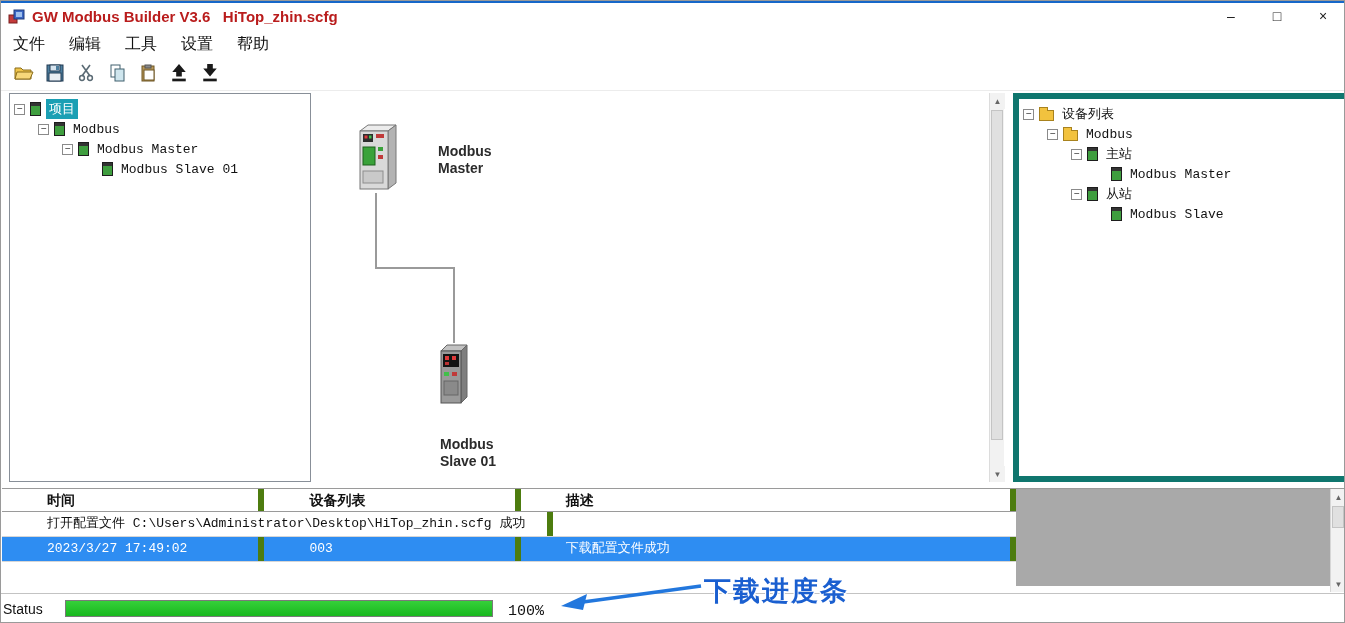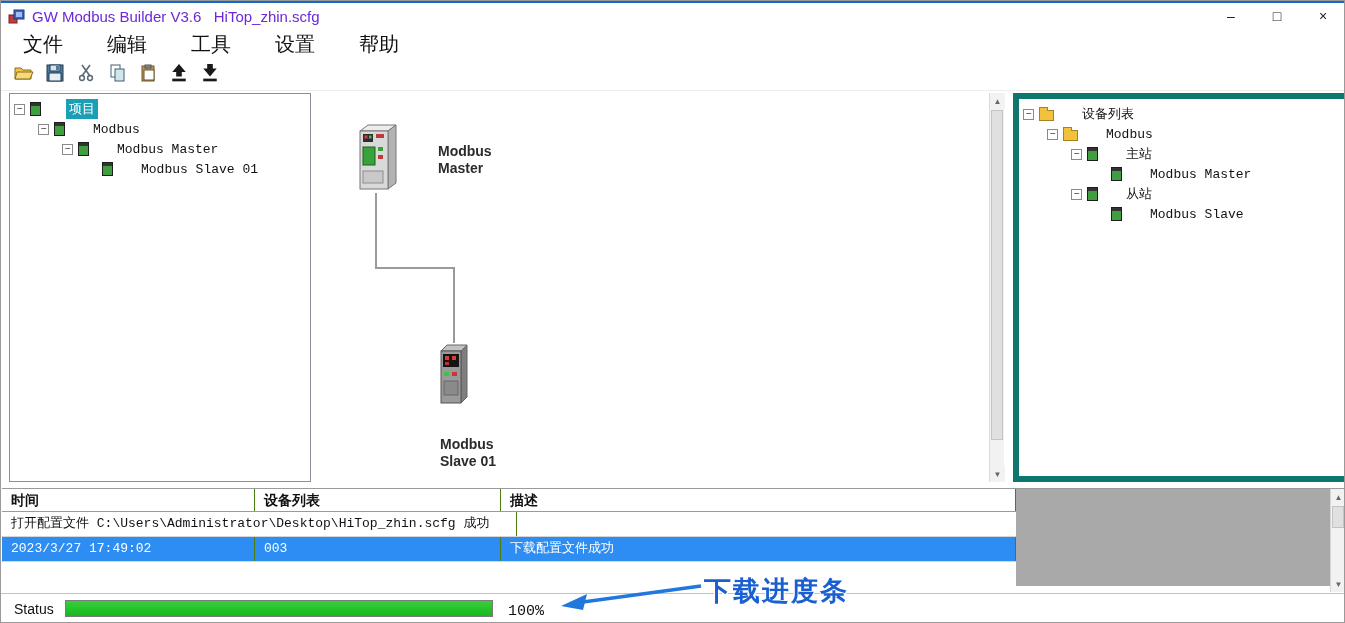--- a/index.html
+++ b/index.html
@@ -3,28 +3,28 @@
 <meta charset="utf-8">
 <style>
   * { box-sizing: border-box; margin: 0; padding: 0; }
   html,body { width:1345px; height:623px; overflow:hidden; }
   body { font-family:"Liberation Sans", sans-serif; background:#fff; position:relative; border:1px solid #9a9a9a; }
 
   
   .titlebar { position:absolute; left:0; top:0; width:1345px; height:28px;
     border-top:2px solid #1667c9; background:#fff; display:flex; align-items:center; }
   .app-icon { width:18px; height:18px; margin:0 6px 0 7px; display:inline-block; }
-  .win-title { font-size:15px; font-weight:400; color:#6d28d9; white-space:pre; }
+  .win-title { font-size:15px; font-weight:700; color:#b91c1c; white-space:pre; }
   .win-controls { margin-left:auto; display:flex; height:100%; }
   .win-btn { width:46px; height:100%; border:none; background:#fff; font-size:14px; color:#222; cursor:default; }
 
   
   .menubar { position:absolute; left:0; top:30px; width:1345px; height:27px;
     display:flex; align-items:center; background:#fff; }
-  .menu-item { padding:0 22px; font-size:20px; color:#111; height:100%; display:flex; align-items:center; }
+  .menu-item { padding:0 12px; font-size:16px; color:#111; height:100%; display:flex; align-items:center; }
 
   
   .toolbar { position:absolute; left:0; top:57px; width:1345px; height:33px;
     display:flex; align-items:center; background:#fff; border-bottom:1px solid #ececec; }
   .tool-btn { width:26px; height:26px; margin-left:5px; border:1px solid transparent; background:transparent;
     display:flex; align-items:center; justify-content:center; }
   .tool-btn:first-child { margin-left:10px; }
 
   
   .panel { position:absolute; top:92px; height:389px; background:#fff; }
@@ -39,51 +39,51 @@
   .expander { width:11px; height:11px; border:1px solid #8a8a8a; background:#fff; display:inline-flex;
     align-items:center; justify-content:center; font-size:10px; line-height:9px; color:#333; margin-right:5px; flex:none; }
   .expander::before { content:"−"; }
   .exp-space { width:16px; flex:none; }
   .icon-device { width:11px; height:14px; flex:none; margin-right:5px;
     background:linear-gradient(180deg,#333 0 28%,#3f9e3f 28% 100%); border:1px solid #1d1d1d; }
   .icon-folder { width:15px; height:11px; flex:none; margin-right:5px; position:relative;
     background:#f2c23e; border:1px solid #a8821e; margin-top:2px; }
   .icon-folder::before { content:""; position:absolute; left:-1px; top:-4px; width:7px; height:3px;
     background:#f2c23e; border:1px solid #a8821e; border-bottom:none; }
-  .tree-label { padding:1px 3px; white-space:pre; color:#111;margin-left:20px; }
+  .tree-label { padding:1px 3px; white-space:pre; color:#111; }
   .tree-label.selected { background:#1b9fb4; color:#fff; }
 
   
   .canvas-label { position:absolute; font-size:14px; font-weight:bold; color:#2b2b2b; line-height:17px; }
   .dev { position:absolute; }
   .wire-svg { position:absolute; left:0; top:0; }
 
   
   .vscroll { position:absolute; top:0; width:15px; height:100%; background:#f2f2f2; border-left:1px solid #dcdcdc; }
   .panel-mid .vscroll { right:0; }
   .sb-arrow { width:15px; height:16px; display:flex; align-items:center; justify-content:center;
     font-size:8px; color:#666; background:#f2f2f2; }
   .sb-arrow.down { position:absolute; bottom:0; }
   .sb-thumb { position:absolute; left:1px; width:12px; background:#e0e0e0; border:1px solid #c4c4c4; }
 
   
   .log-area { position:absolute; left:1px; top:487px; width:1343px; height:104px; background:#fff; border-top:1px solid #9a9a9a; }
   .log-table { position:absolute; left:0; top:0; width:1014px; font-family:"Liberation Mono","DejaVu Sans Mono",monospace; font-size:13px; }
   .log-row { display:flex; height:25px; line-height:24px; border-bottom:1px solid #d6d6d6; background:#fff; color:#111; }
   .log-row.header { height:23px; line-height:22px; font-weight:bold; font-family:"Liberation Sans",sans-serif; font-size:14px; border-bottom:1px solid #9a9a9a; }
-  .cell { border-right:1px solid #4d7c0f; padding-left:9px; overflow:hidden; white-space:pre; }
+  .cell { border-right:6px solid #4d7c0f; padding-left:9px; overflow:hidden; white-space:pre;margin-left:36px; }
   .c-time{width:253px;} .c-code{width:246px;} .c-desc{width:515px;}
   .log-row.selected { background:#2e8df2; color:#fff; }
   .log-filler { position:absolute; left:1014px; top:0; width:314px; height:97px; background:#a9a9a9; }
   .log-scroll { position:absolute; right:0; top:0; width:15px; height:103px; background:#f2f2f2; border-left:1px solid #d6d6d6; }
   .log-scroll .sb-thumb { top:17px; height:22px; }
 
   
   .statusbar { position:absolute; left:0; top:592px; width:1345px; height:31px; background:#fff; border-top:1px solid #c3c3c3; }
-  .status-label { position:absolute; left:13px; top:7px; font-size:14px; color:#111; }
+  .status-label { position:absolute; left:2px; top:7px; font-size:14px; color:#111; }
   .progress { position:absolute; left:64px; top:6px; width:428px; height:17px; border:1px solid #7a7a7a; background:#fff; }
   .progress-fill { height:100%; width:100%; background:linear-gradient(180deg,#35d03a,#18b81e); }
   .percent { position:absolute; left:507px; top:9px; font-size:15px; font-family:"Liberation Mono",monospace; color:#111; }
 
   
   .annotation-text { position:absolute; left:703px; top:572px; z-index:20; font-size:27px; font-weight:bold; color:#1a5fd0;
     text-shadow:-1px -1px 0 #fff, 1px -1px 0 #fff, -1px 1px 0 #fff, 1px 1px 0 #fff; letter-spacing:2px; white-space:pre; }
   .annotation-arrow { position:absolute; left:548px; top:578px; z-index:19; }
 </style>
 </head>

